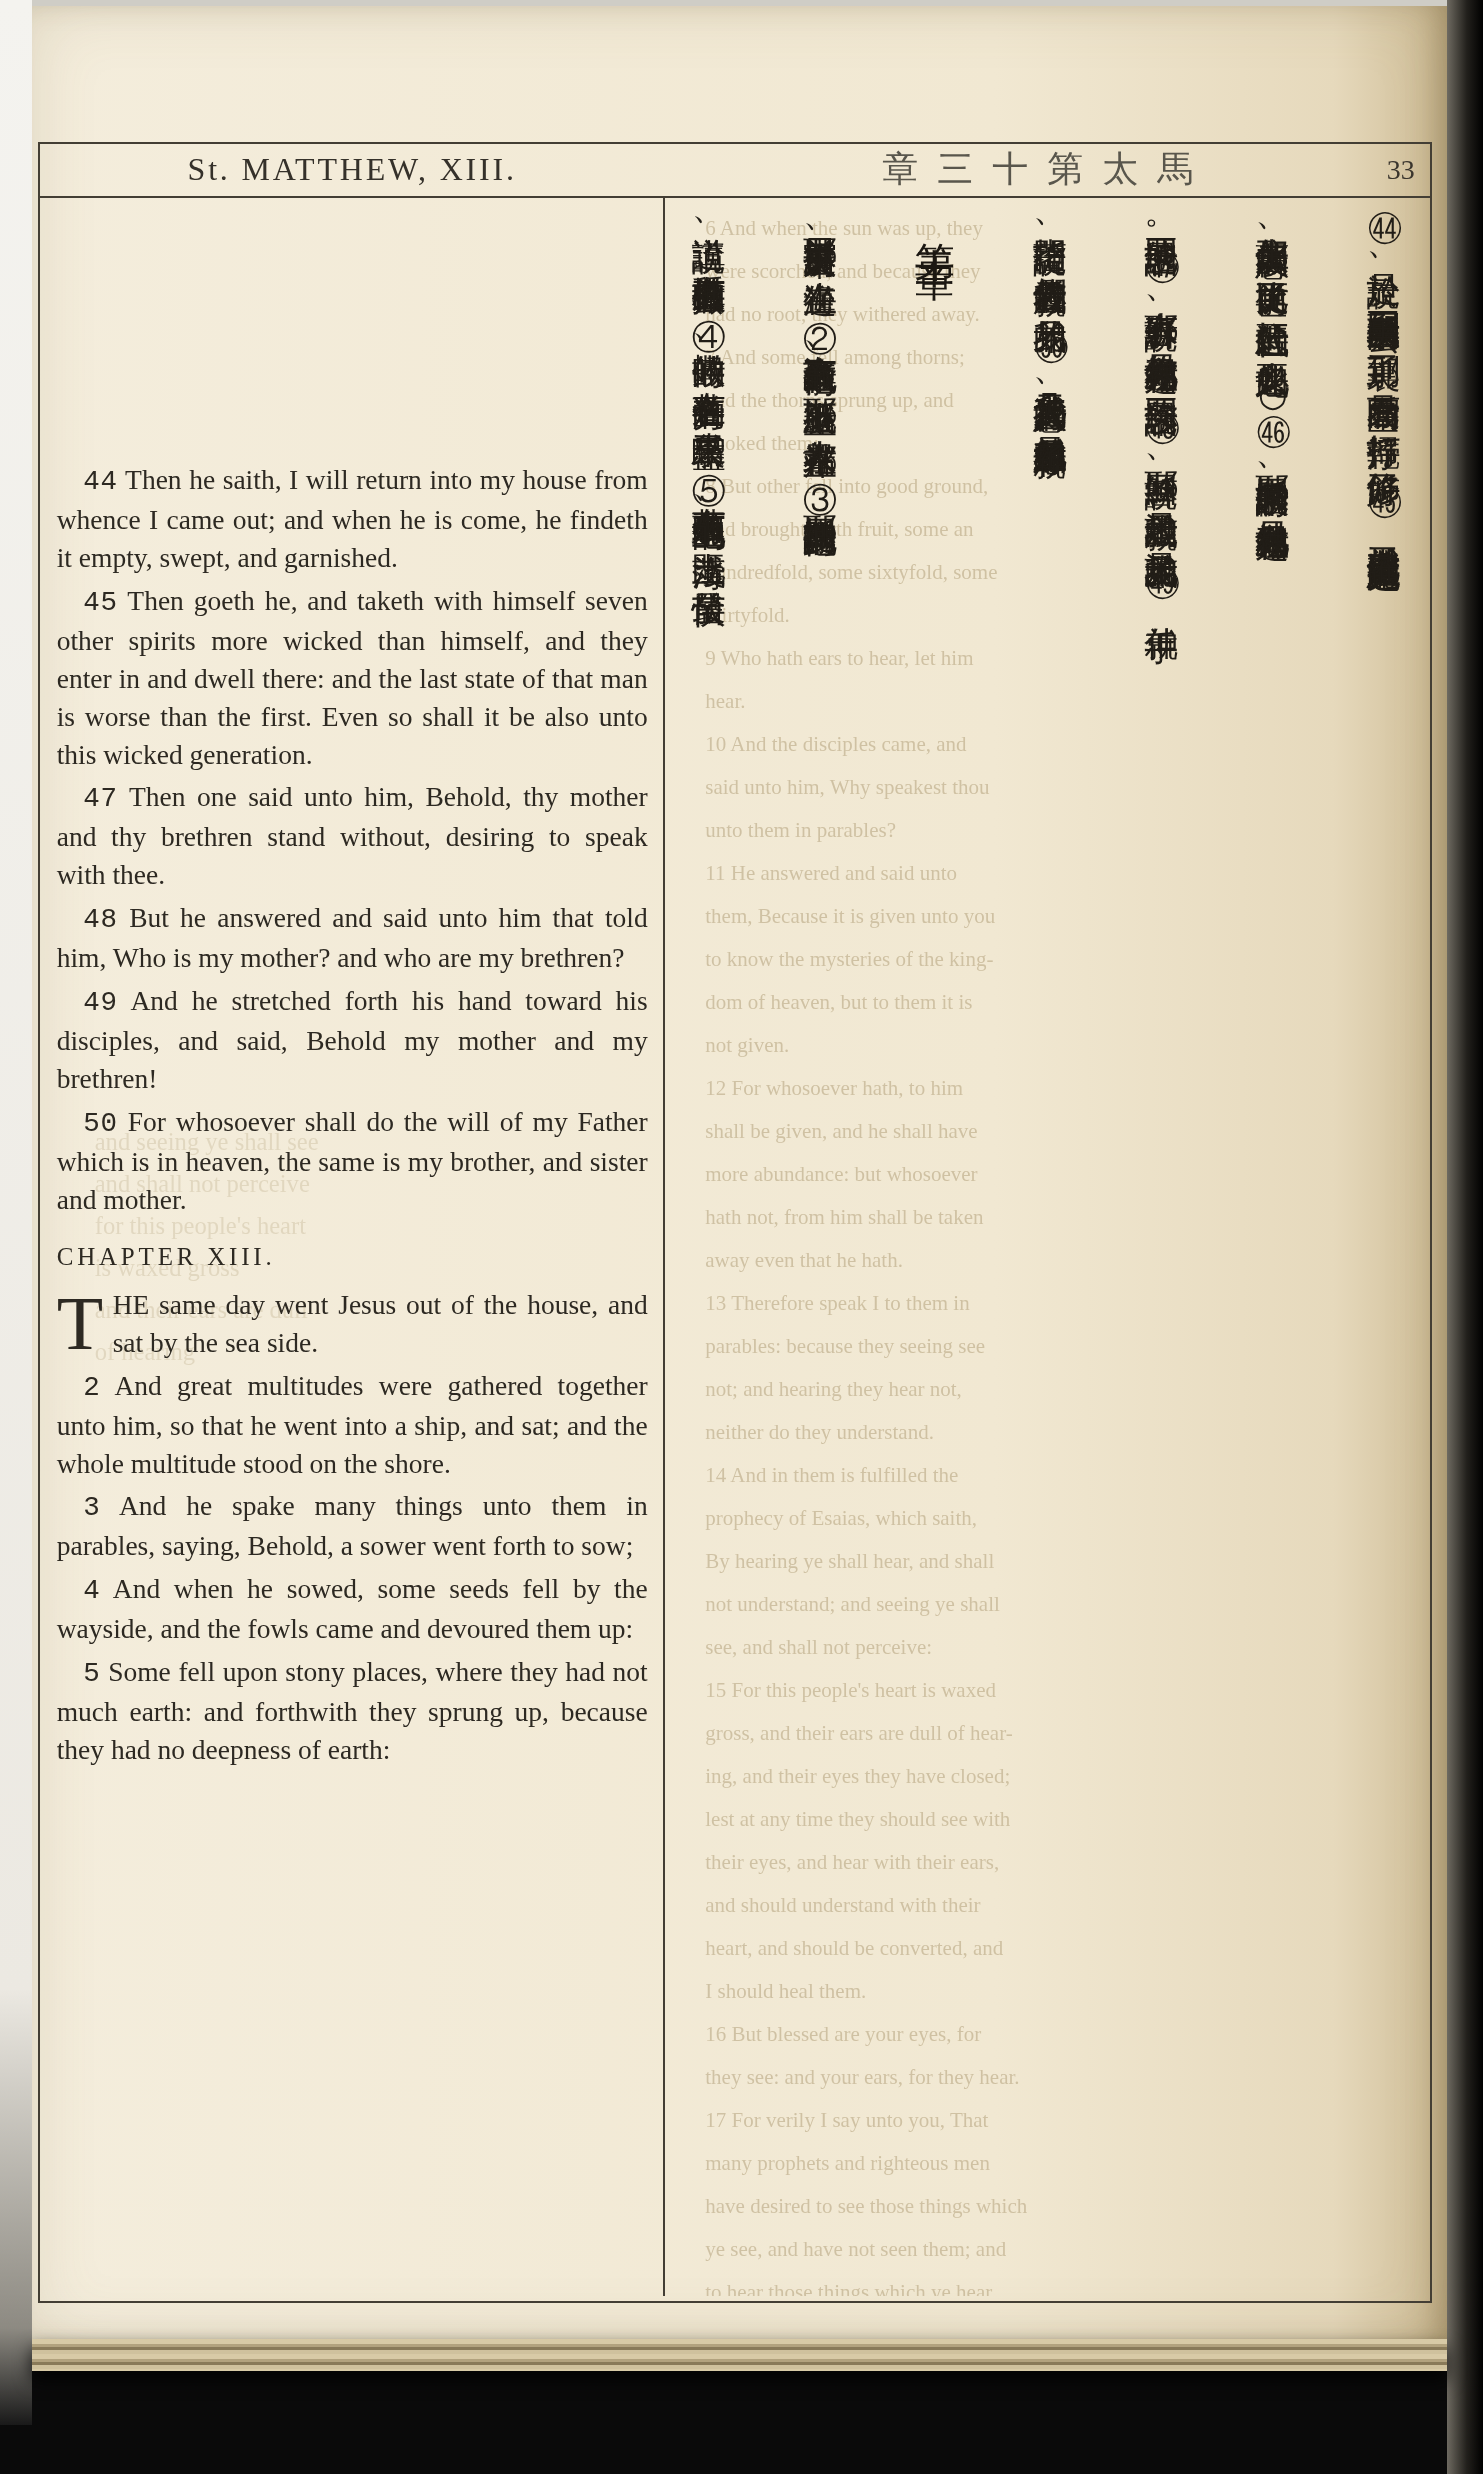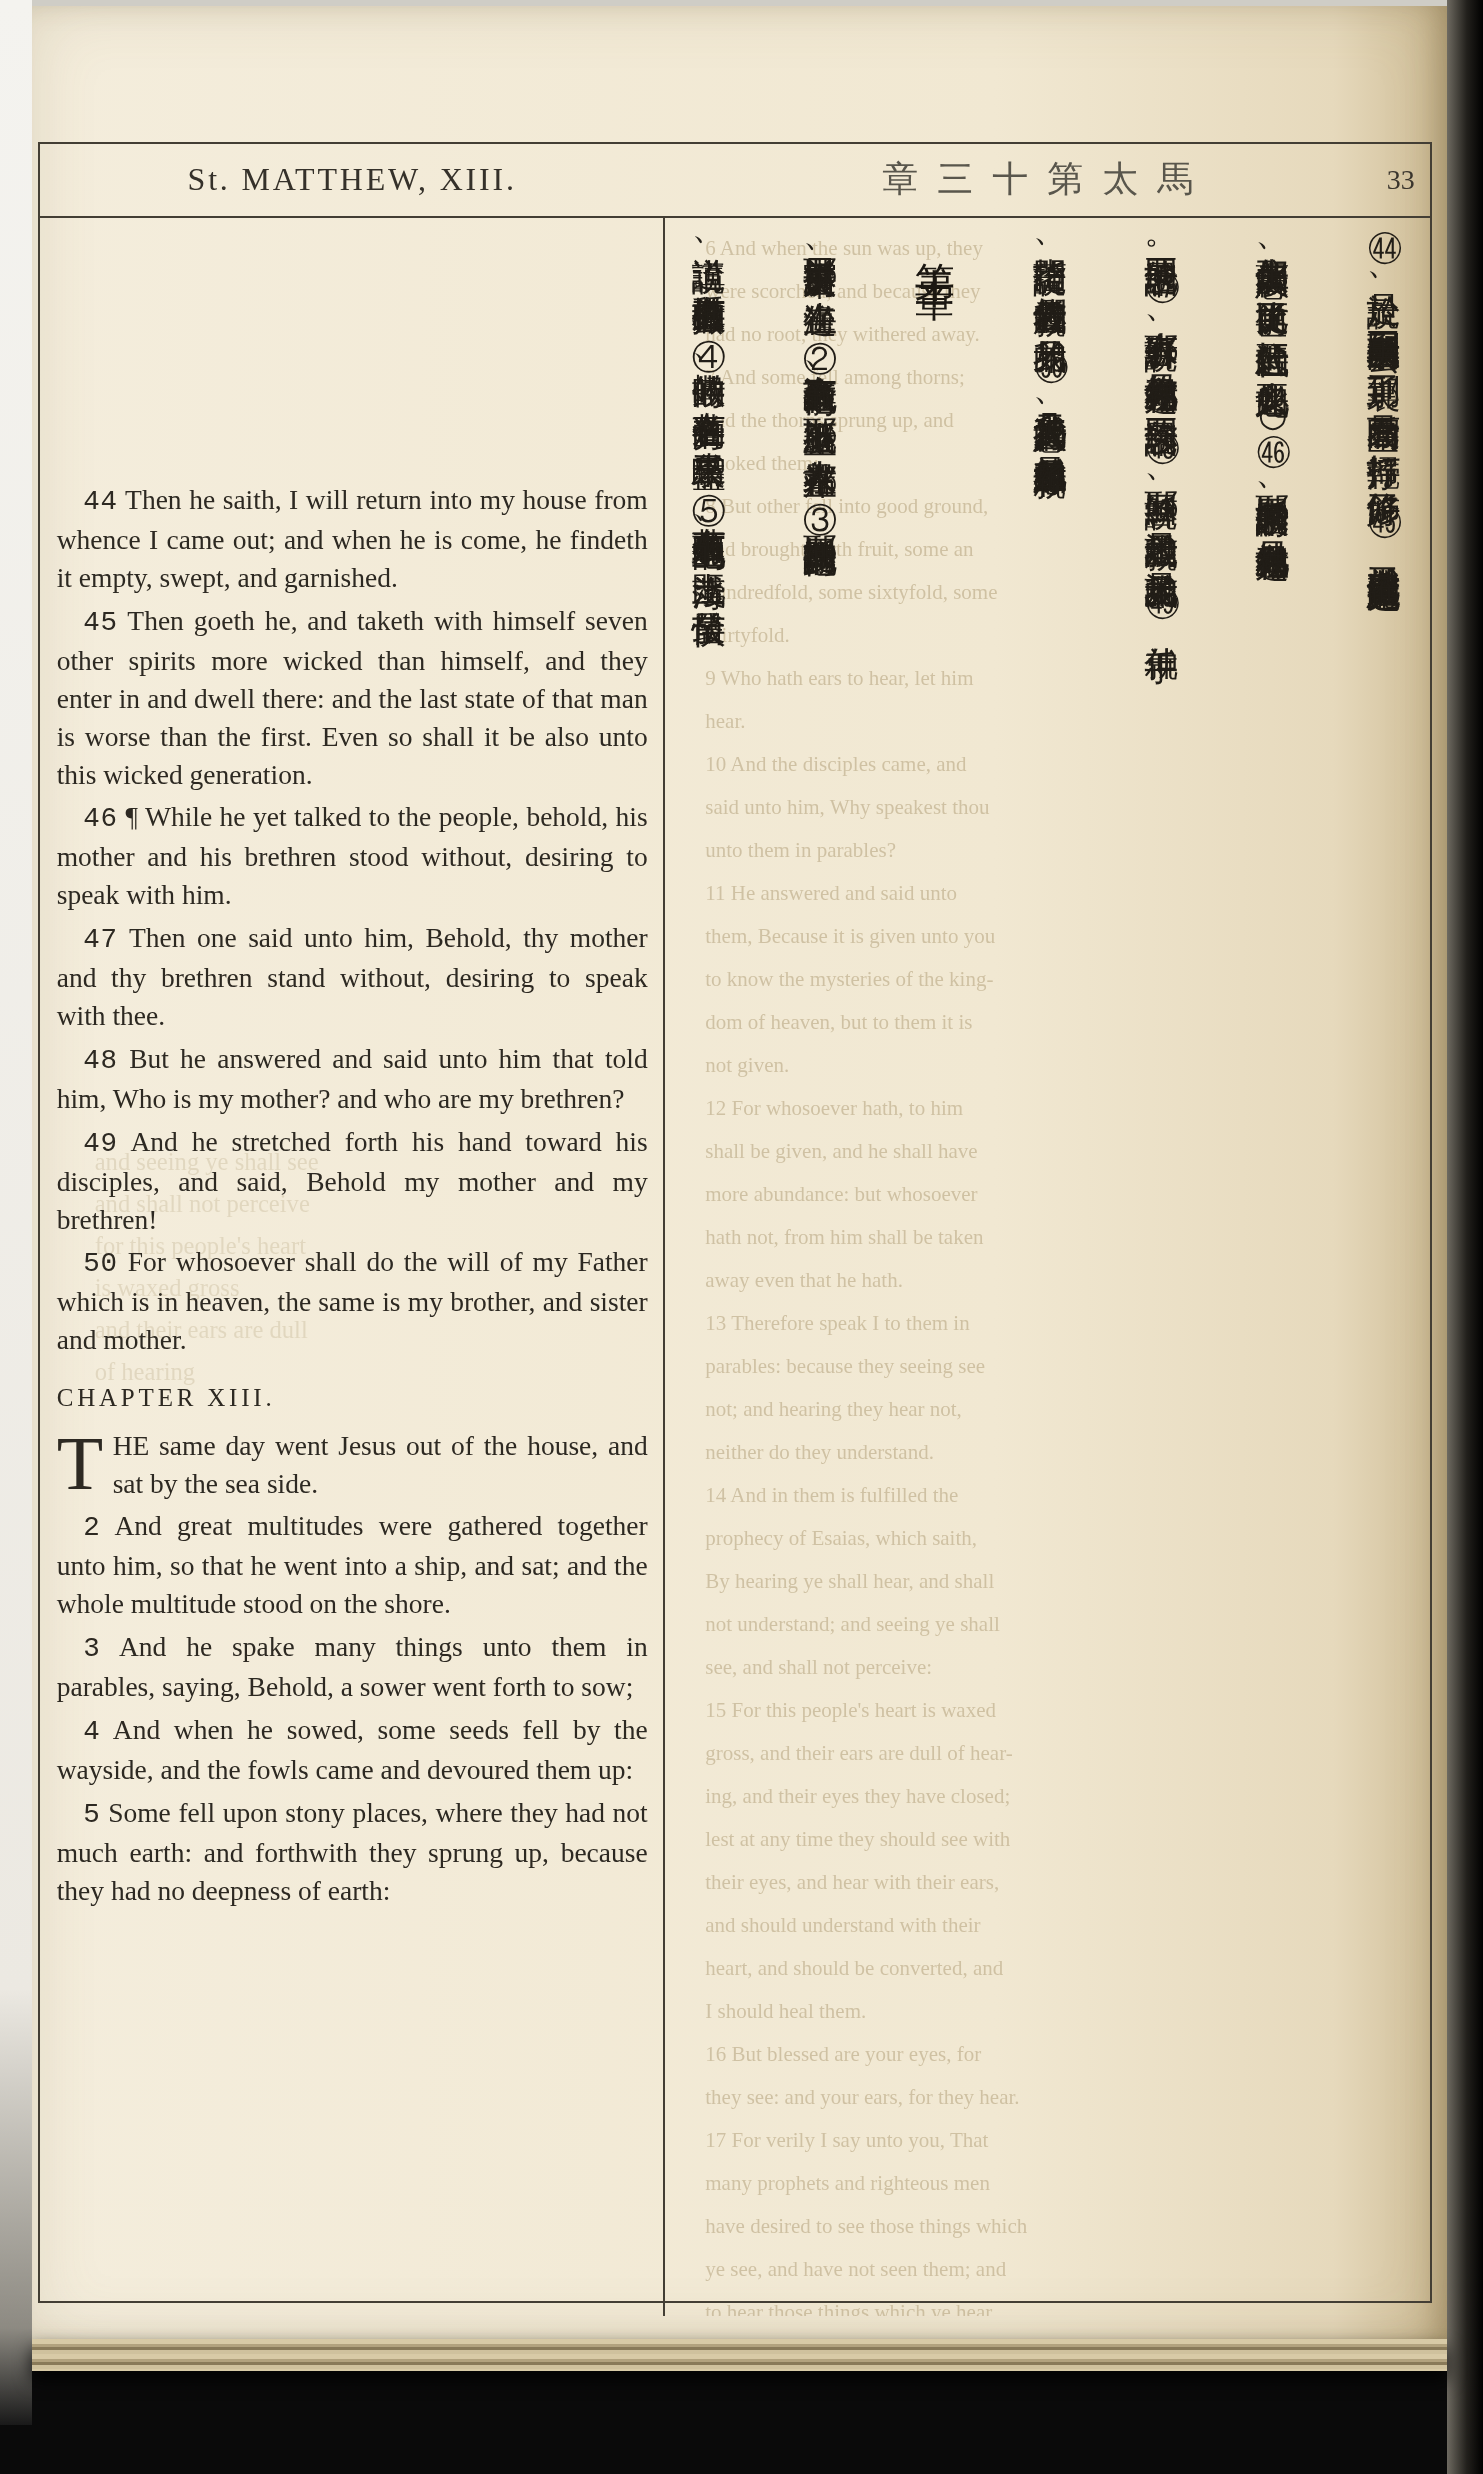--- a/index.html
+++ b/index.html
@@ -18,21 +18,21 @@
     background:linear-gradient(90deg,#f4eddc 0%,#f1e8d2 68%,#e6d9bc 92%,#cdbb94 100%);
     box-shadow:inset 0 0 66px rgba(120,100,55,.16), inset -17px 0 33px -11.4px rgba(80,60,25,.35);
   }
   .bottom-edges{position:absolute;left:32px;top:2339px;width:1415px;height:32px;
     background:repeating-linear-gradient(180deg,#d8caa6 0 4.7px,#b2a27e 4.7px 8.5px,#897a59 8.5px 11.4px,#cfc19d 11.4px 15px);
     box-shadow:0 9.5px 17px rgba(0,0,0,.8);}
   .frame{
     position:absolute;left:5.7px;top:136px;width:1394px;height:2161px;
     box-sizing:border-box;border:2.8px solid #433e34;
   }
-  .header{height:74px;border-bottom:2.8px solid #433e34;display:flex;box-sizing:border-box;}
+  .header{height:54px;border-bottom:2.8px solid #433e34;display:flex;box-sizing:border-box;}
   .header-left{width:625px;display:flex;align-items:center;justify-content:center;
     font-size:32px;letter-spacing:2.8px;color:#35312a;}
   .header-right{flex:1;position:relative;display:flex;align-items:center;justify-content:center;}
   .header-cn{font-size:36px;letter-spacing:19px;color:#59564c;font-family:"DejaVu Serif",serif;}
   .page-num{position:absolute;right:15px;top:50%;transform:translateY(-50%);
     font-size:28px;color:#3a352d;}
   .cols{display:flex;height:calc(100% - 59px);box-sizing:border-box;}
   .col-en{width:625px;box-sizing:border-box;border-right:2.8px solid #433e34;
     padding:11.4px 15px 19px 17px;color:#2d2922;position:relative;}
   .col-en p{margin:0 0 4.7px 0;font-size:27.5px;line-height:38px;text-align:justify;text-indent:26.5px;}
@@ -85,21 +85,20 @@
       <div class="col-en">
         <div class="bleed-left" style="z-index:1;">and seeing ye shall see
 and shall not perceive
 for this people's heart
 is waxed gross
 and their ears are dull
 of hearing</div>
 
         <p class="verse"><span class="vnum">44</span> <span>Then he saith, I will return into my house from whence I came out; and when he is come, he findeth it empty, swept, and garnished.</span></p>
         <p class="verse"><span class="vnum">45</span> <span>Then goeth he, and taketh with himself seven other spirits more wicked than himself, and they enter in and dwell there: and the last state of that man is worse than the first. Even so shall it be also unto this wicked generation.</span></p>
-        <p class="verse"><span class="vnum">46</span> <span>¶ While he yet talked to the people, behold, his mother and his brethren stood without, desiring to speak with him.</span></p>
         <p class="verse"><span class="vnum">47</span> <span>Then one said unto him, Behold, thy mother and thy brethren stand without, desiring to speak with thee.</span></p>
         <p class="verse"><span class="vnum">48</span> <span>But he answered and said unto him that told him, Who is my mother? and who are my brethren?</span></p>
         <p class="verse"><span class="vnum">49</span> <span>And he stretched forth his hand toward his disciples, and said, Behold my mother and my brethren!</span></p>
         <p class="verse"><span class="vnum">50</span> <span>For whosoever shall do the will of my Father which is in heaven, the same is my brother, and sister and mother.</span></p>
 
         <h2 class="chapter-heading">CHAPTER XIII.</h2>
 
         <p class="opening"><span class="dropcap">T</span><span>HE same day went Jesus out of the house, and sat by the sea side.</span></p>
 
         <p class="verse"><span class="vnum">2</span> <span>And great multitudes were gathered together unto him, so that he went into a ship, and sat; and the whole multitude stood on the shore.</span></p>

